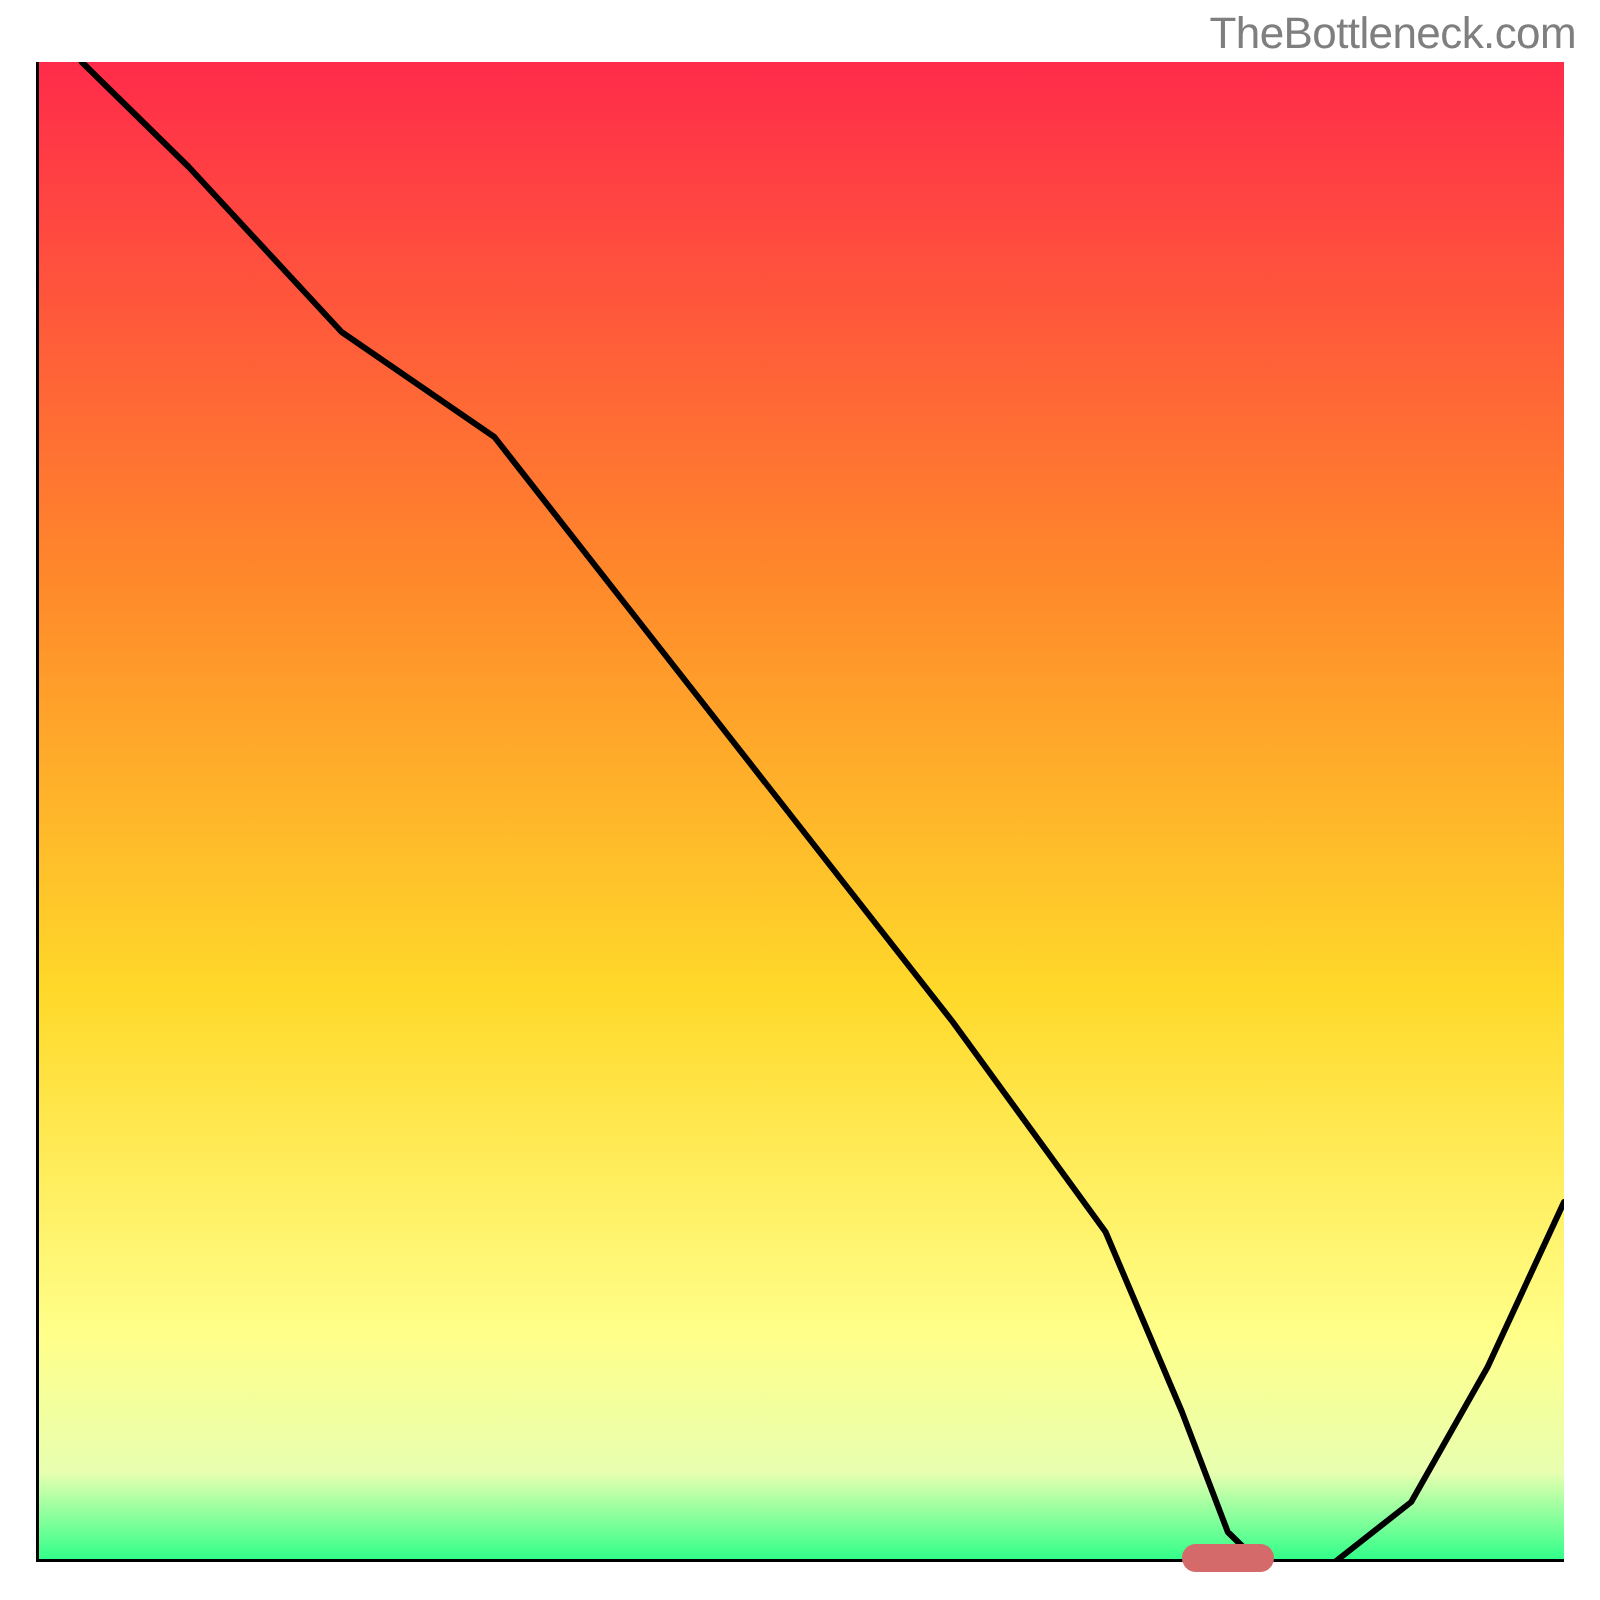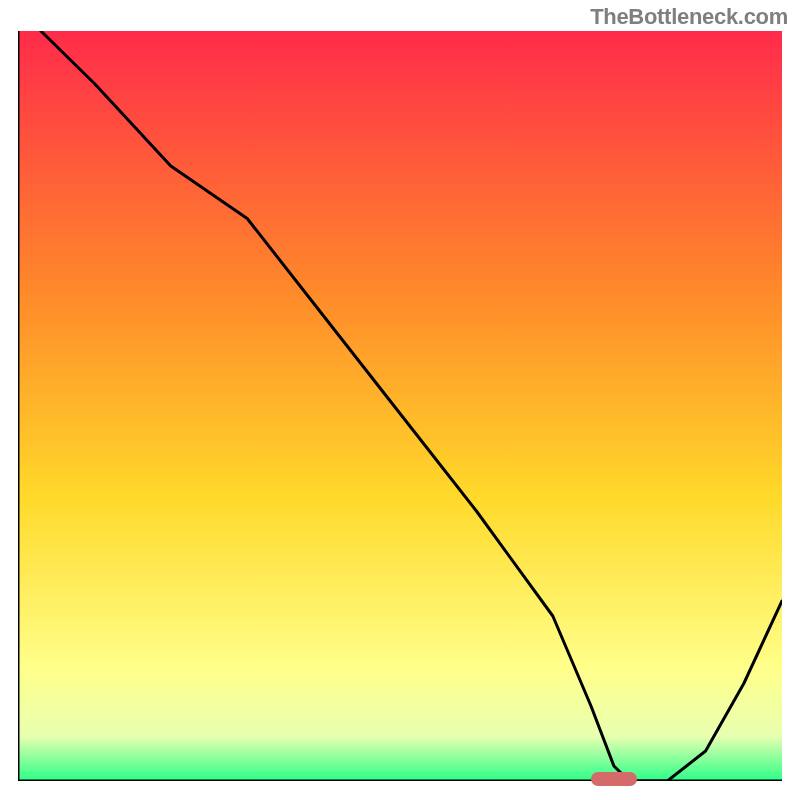--- a/index.html
+++ b/index.html
@@ -4,21 +4,21 @@
 <style>
   * { margin: 0; padding: 0; box-sizing: border-box; }
   html, body { width: 800px; height: 800px; overflow: hidden; background: #fff; }
   .wrap { position: relative; width: 800px; height: 800px; }
   .attribution {
     position: absolute;
     top: 4px;
     right: 12px;
     font-family: Arial, Helvetica, sans-serif;
     font-size: 22px;
-    font-weight: 700;
+    font-weight: 400;
     color: #7f7f7f;
     letter-spacing: -0.3px;
   }
   svg.plot { position: absolute; top: 31px; left: 18px; width: 764px; height: 750px; }
   .marker {
     position: absolute;
     width: 40px;
     height: 14px;
     border-radius: 7px;
     background: #d46a6a;

